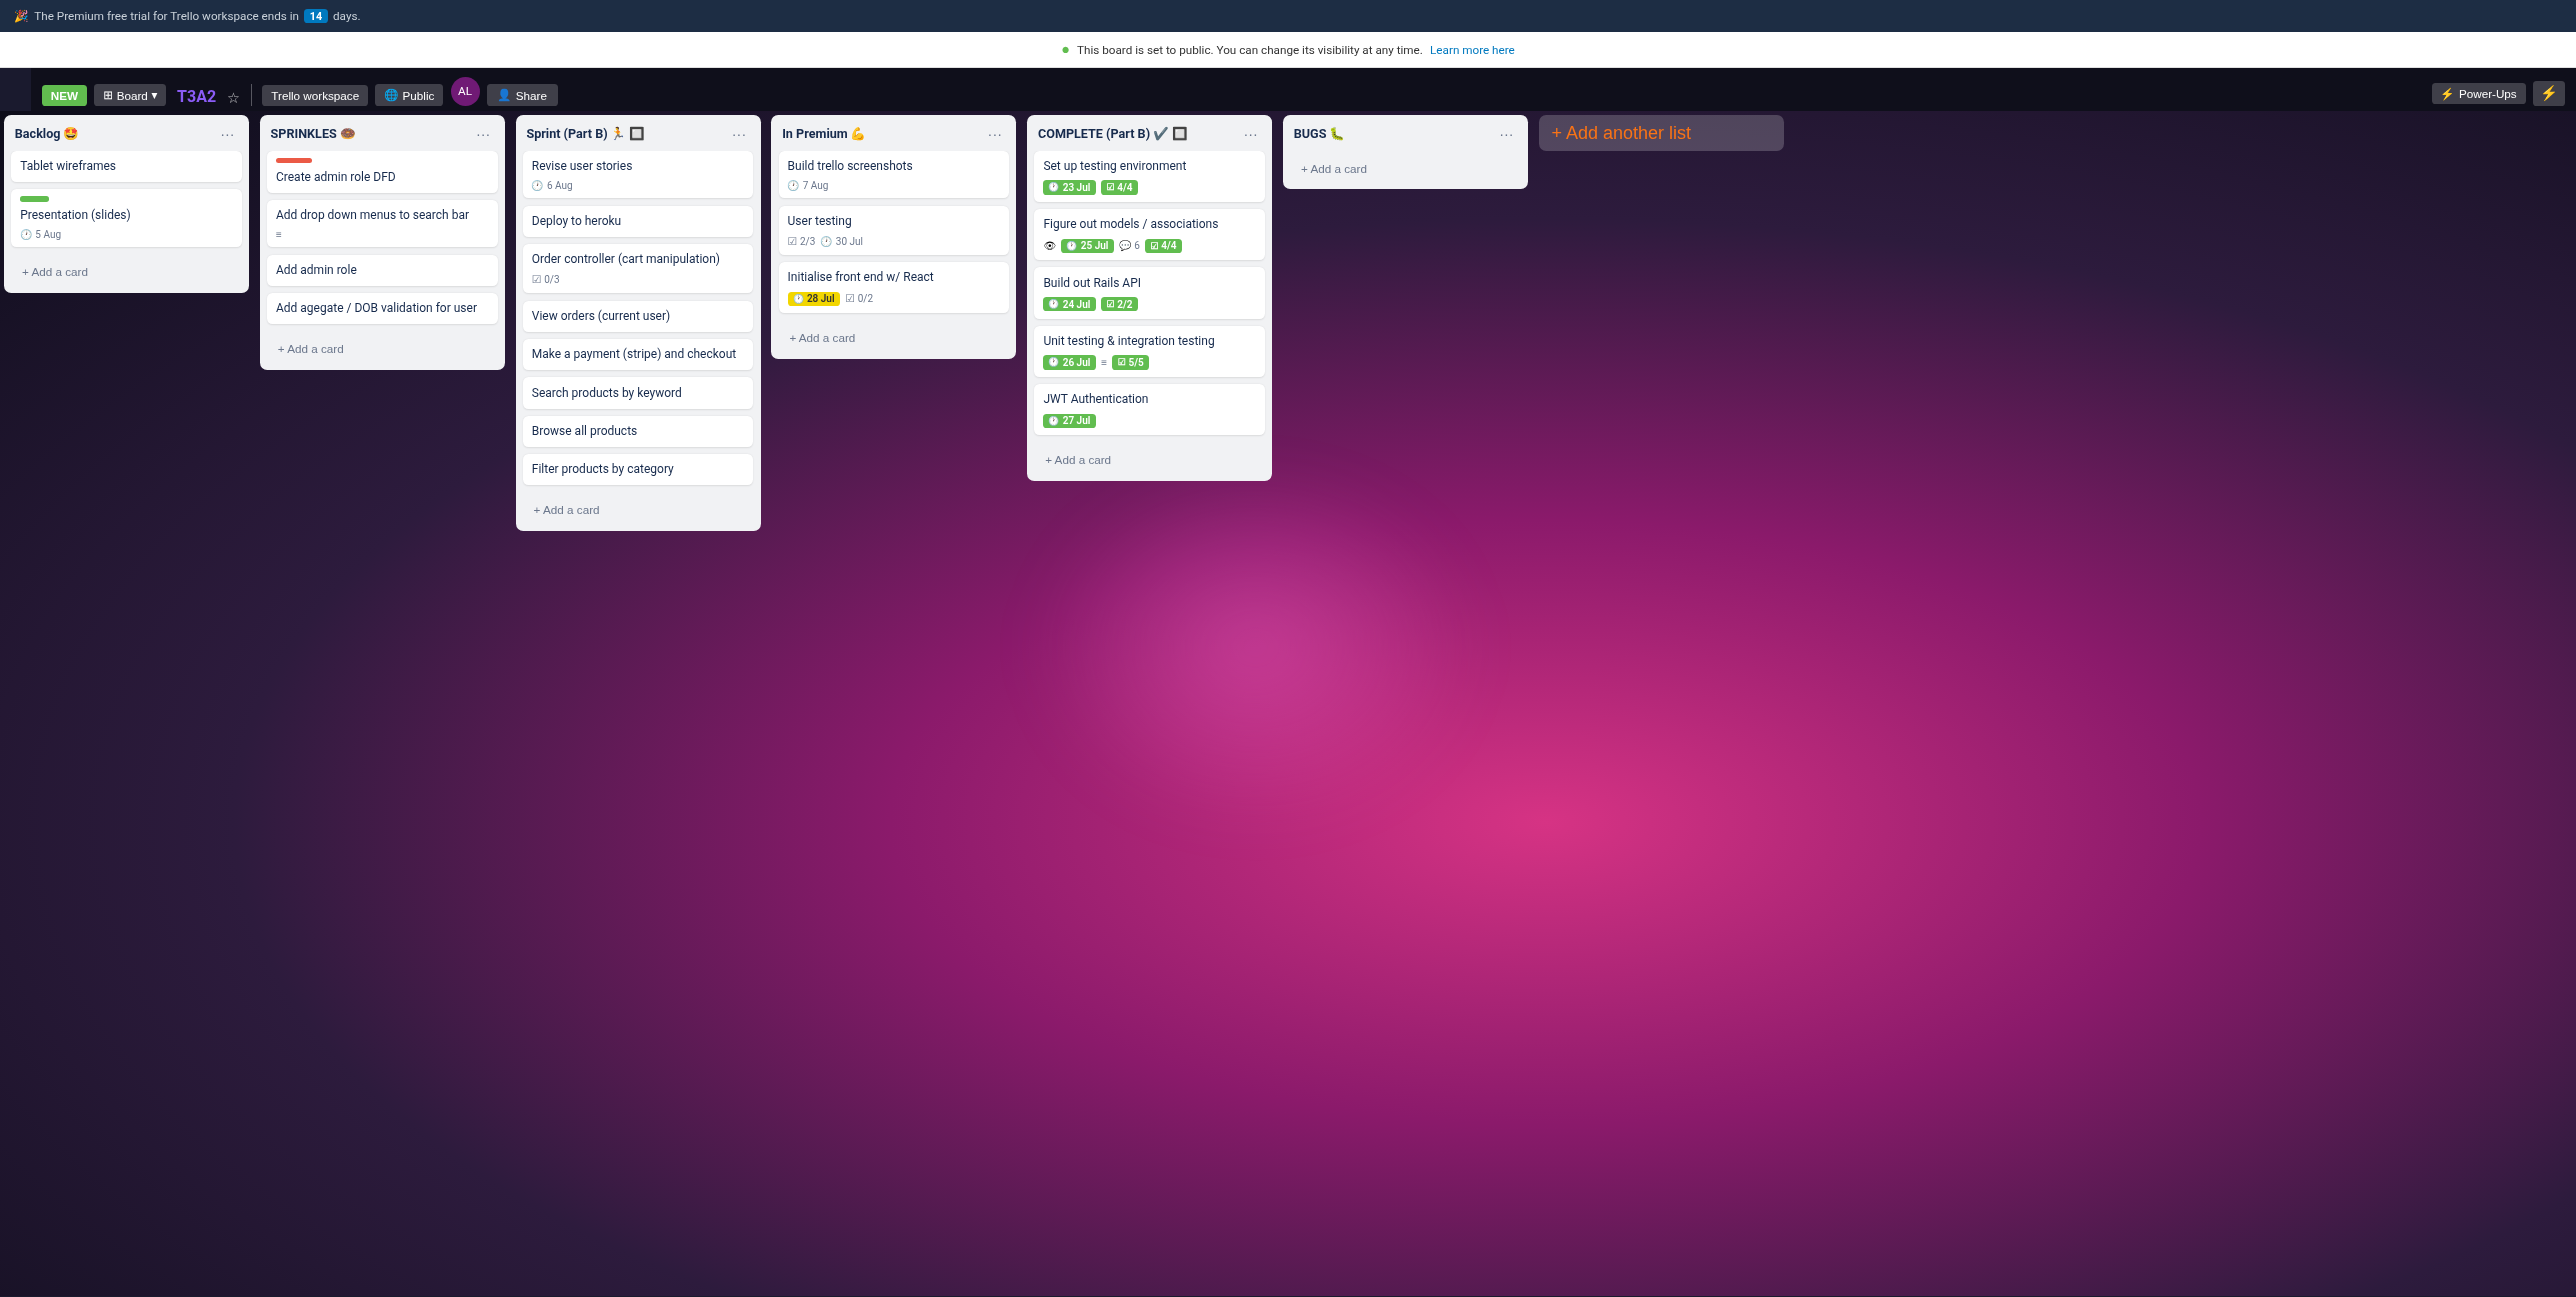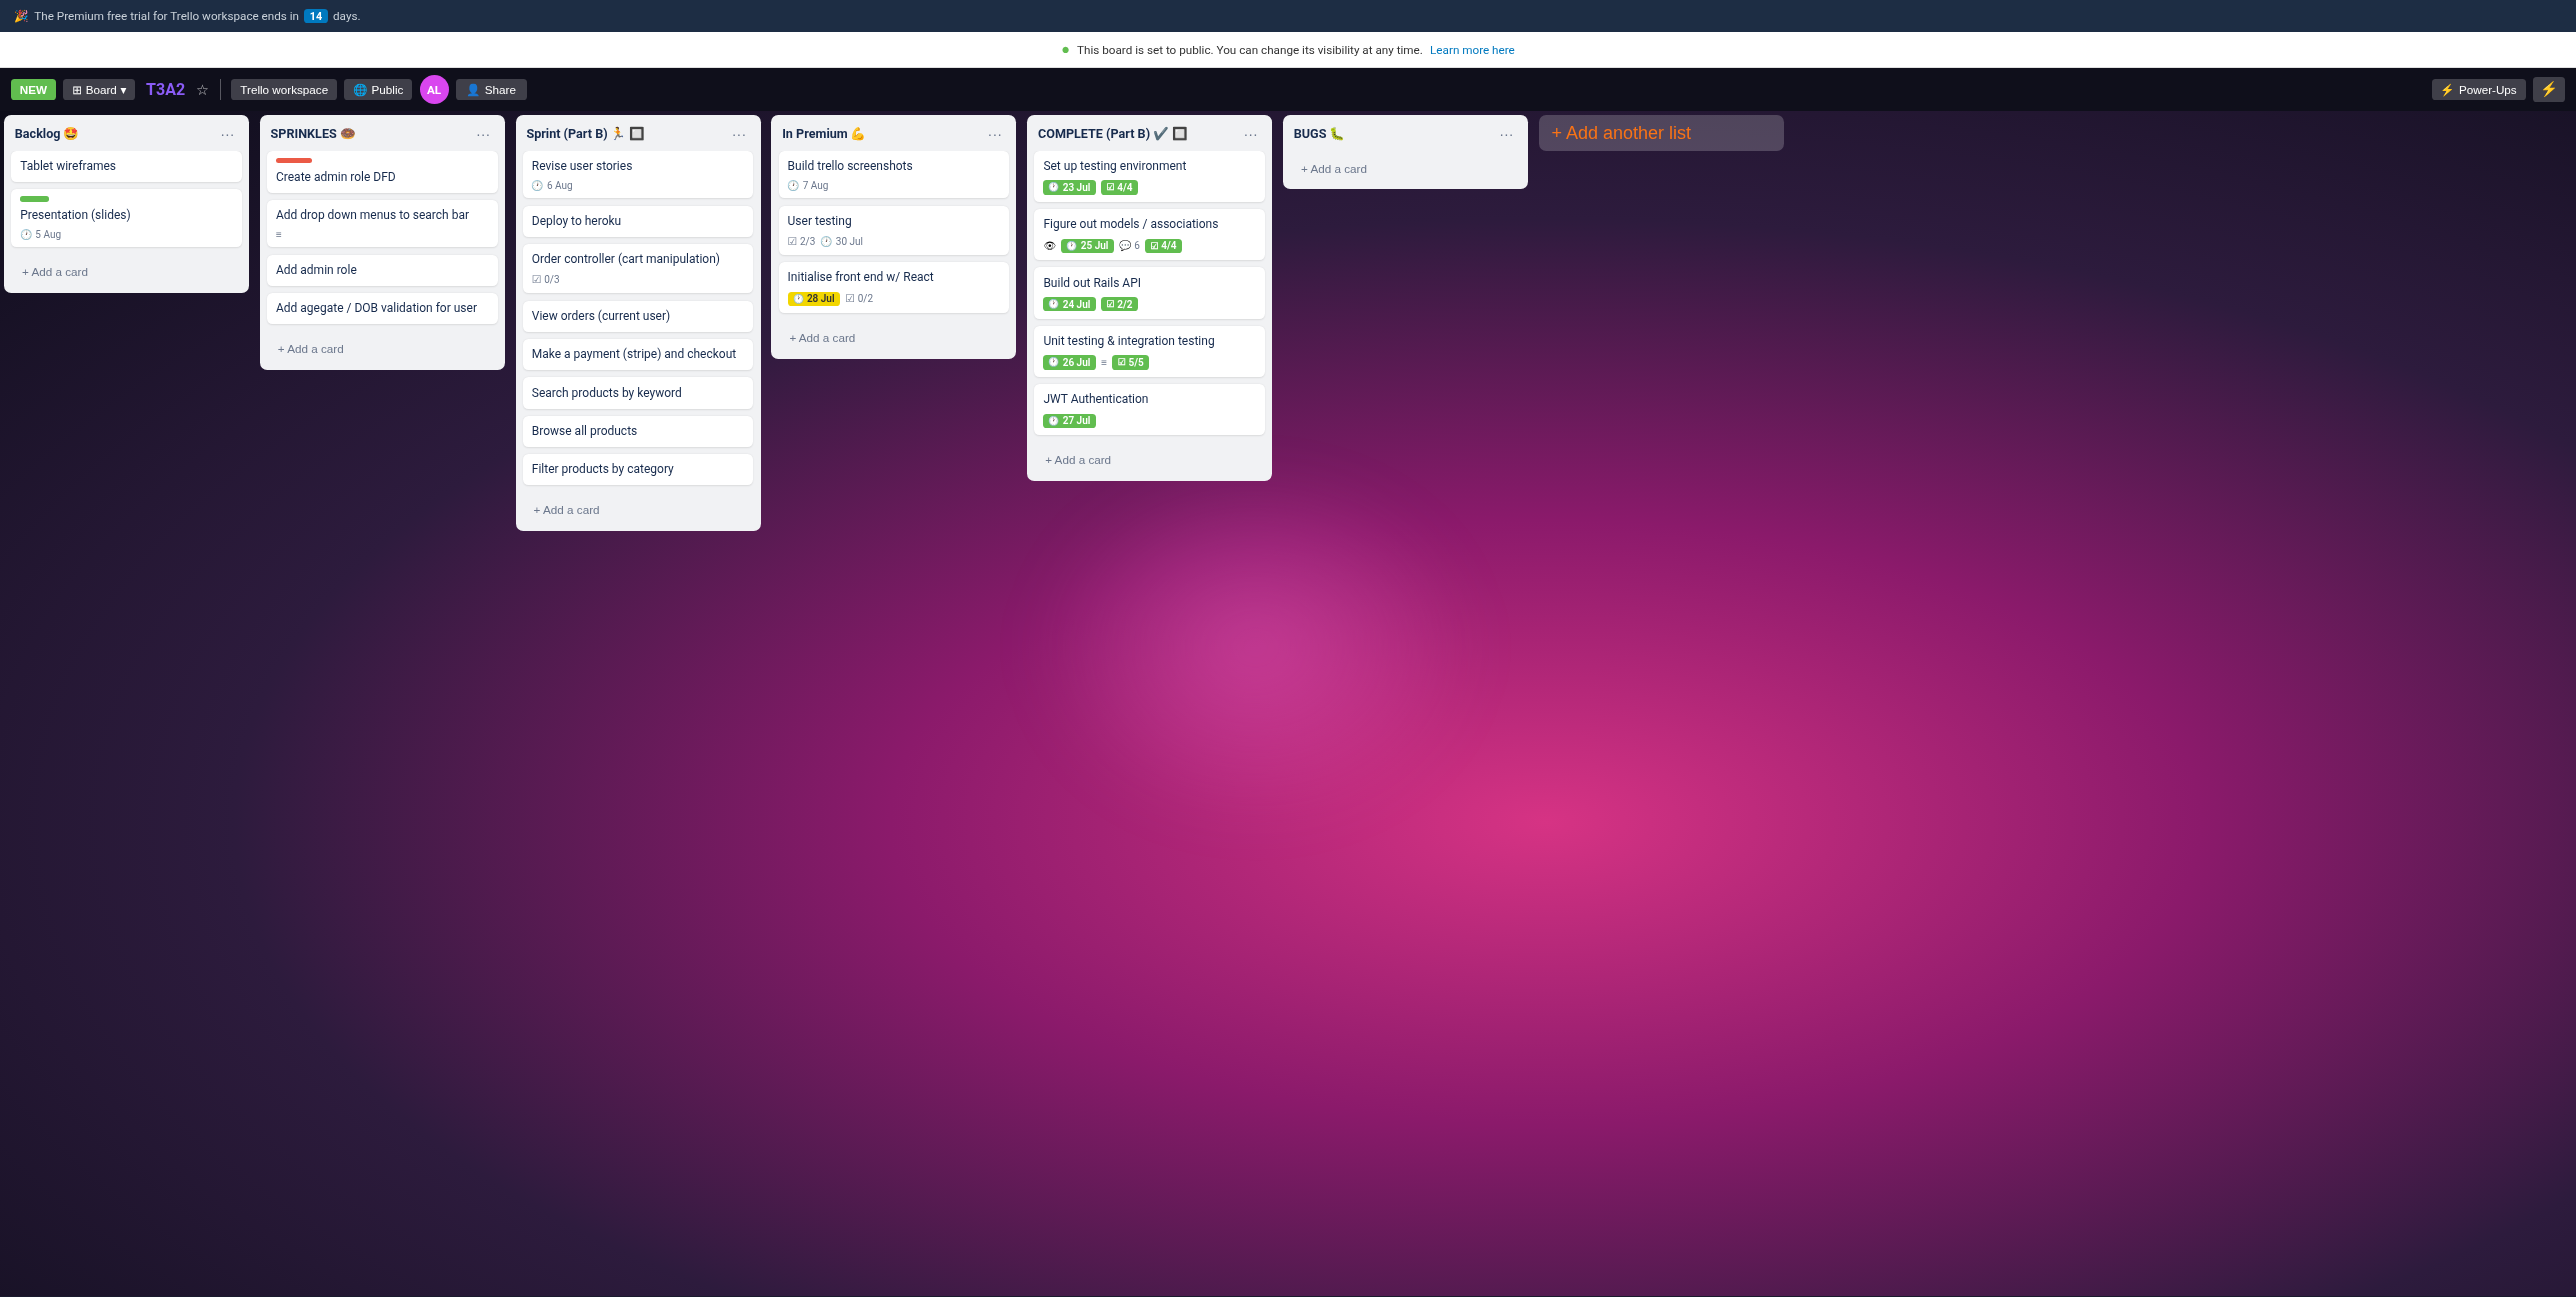--- a/index.html
+++ b/index.html
@@ -38,25 +38,26 @@
       color: #333;
       height: 36px;
     }
     .public-notice .green-dot { color: #61bd4f; font-size: 14.4px; }
     .public-notice a { color: #0079bf; text-decoration: none; }
 
     
     .top-nav {
       background: rgba(0,0,0,0.4);
       display: flex;
-      align-items: center;
+      align-items: flex-end;
       padding: 5.4px 10.8px;
       gap: 7.2px;
       height: 43px;
       backdrop-filter: blur(3.6px);
+      margin-left: 31px;
     }
     .btn-new {
       background: #61bd4f;
       color: white;
       border: none;
       border-radius: 3.6px;
       padding: 3.6px 9px;
       font-size: 11.7px;
       font-weight: bold;
       cursor: pointer;
@@ -108,27 +109,27 @@
       font-size: 11.7px;
       cursor: pointer;
       display: flex;
       align-items: center;
       gap: 3.6px;
     }
     .avatar {
       width: 29px;
       height: 29px;
       border-radius: 50%;
-      background: #d946ef;
+      background: #701a75;
       color: white;
       display: flex;
       align-items: center;
       justify-content: center;
       font-size: 11.7px;
-      font-weight: bold;
+      font-weight: normal;
       cursor: pointer;
     }
     .btn-share {
       background: rgba(255,255,255,0.2);
       color: white;
       border: none;
       border-radius: 3.6px;
       padding: 3.6px 10.8px;
       font-size: 11.7px;
       cursor: pointer;

